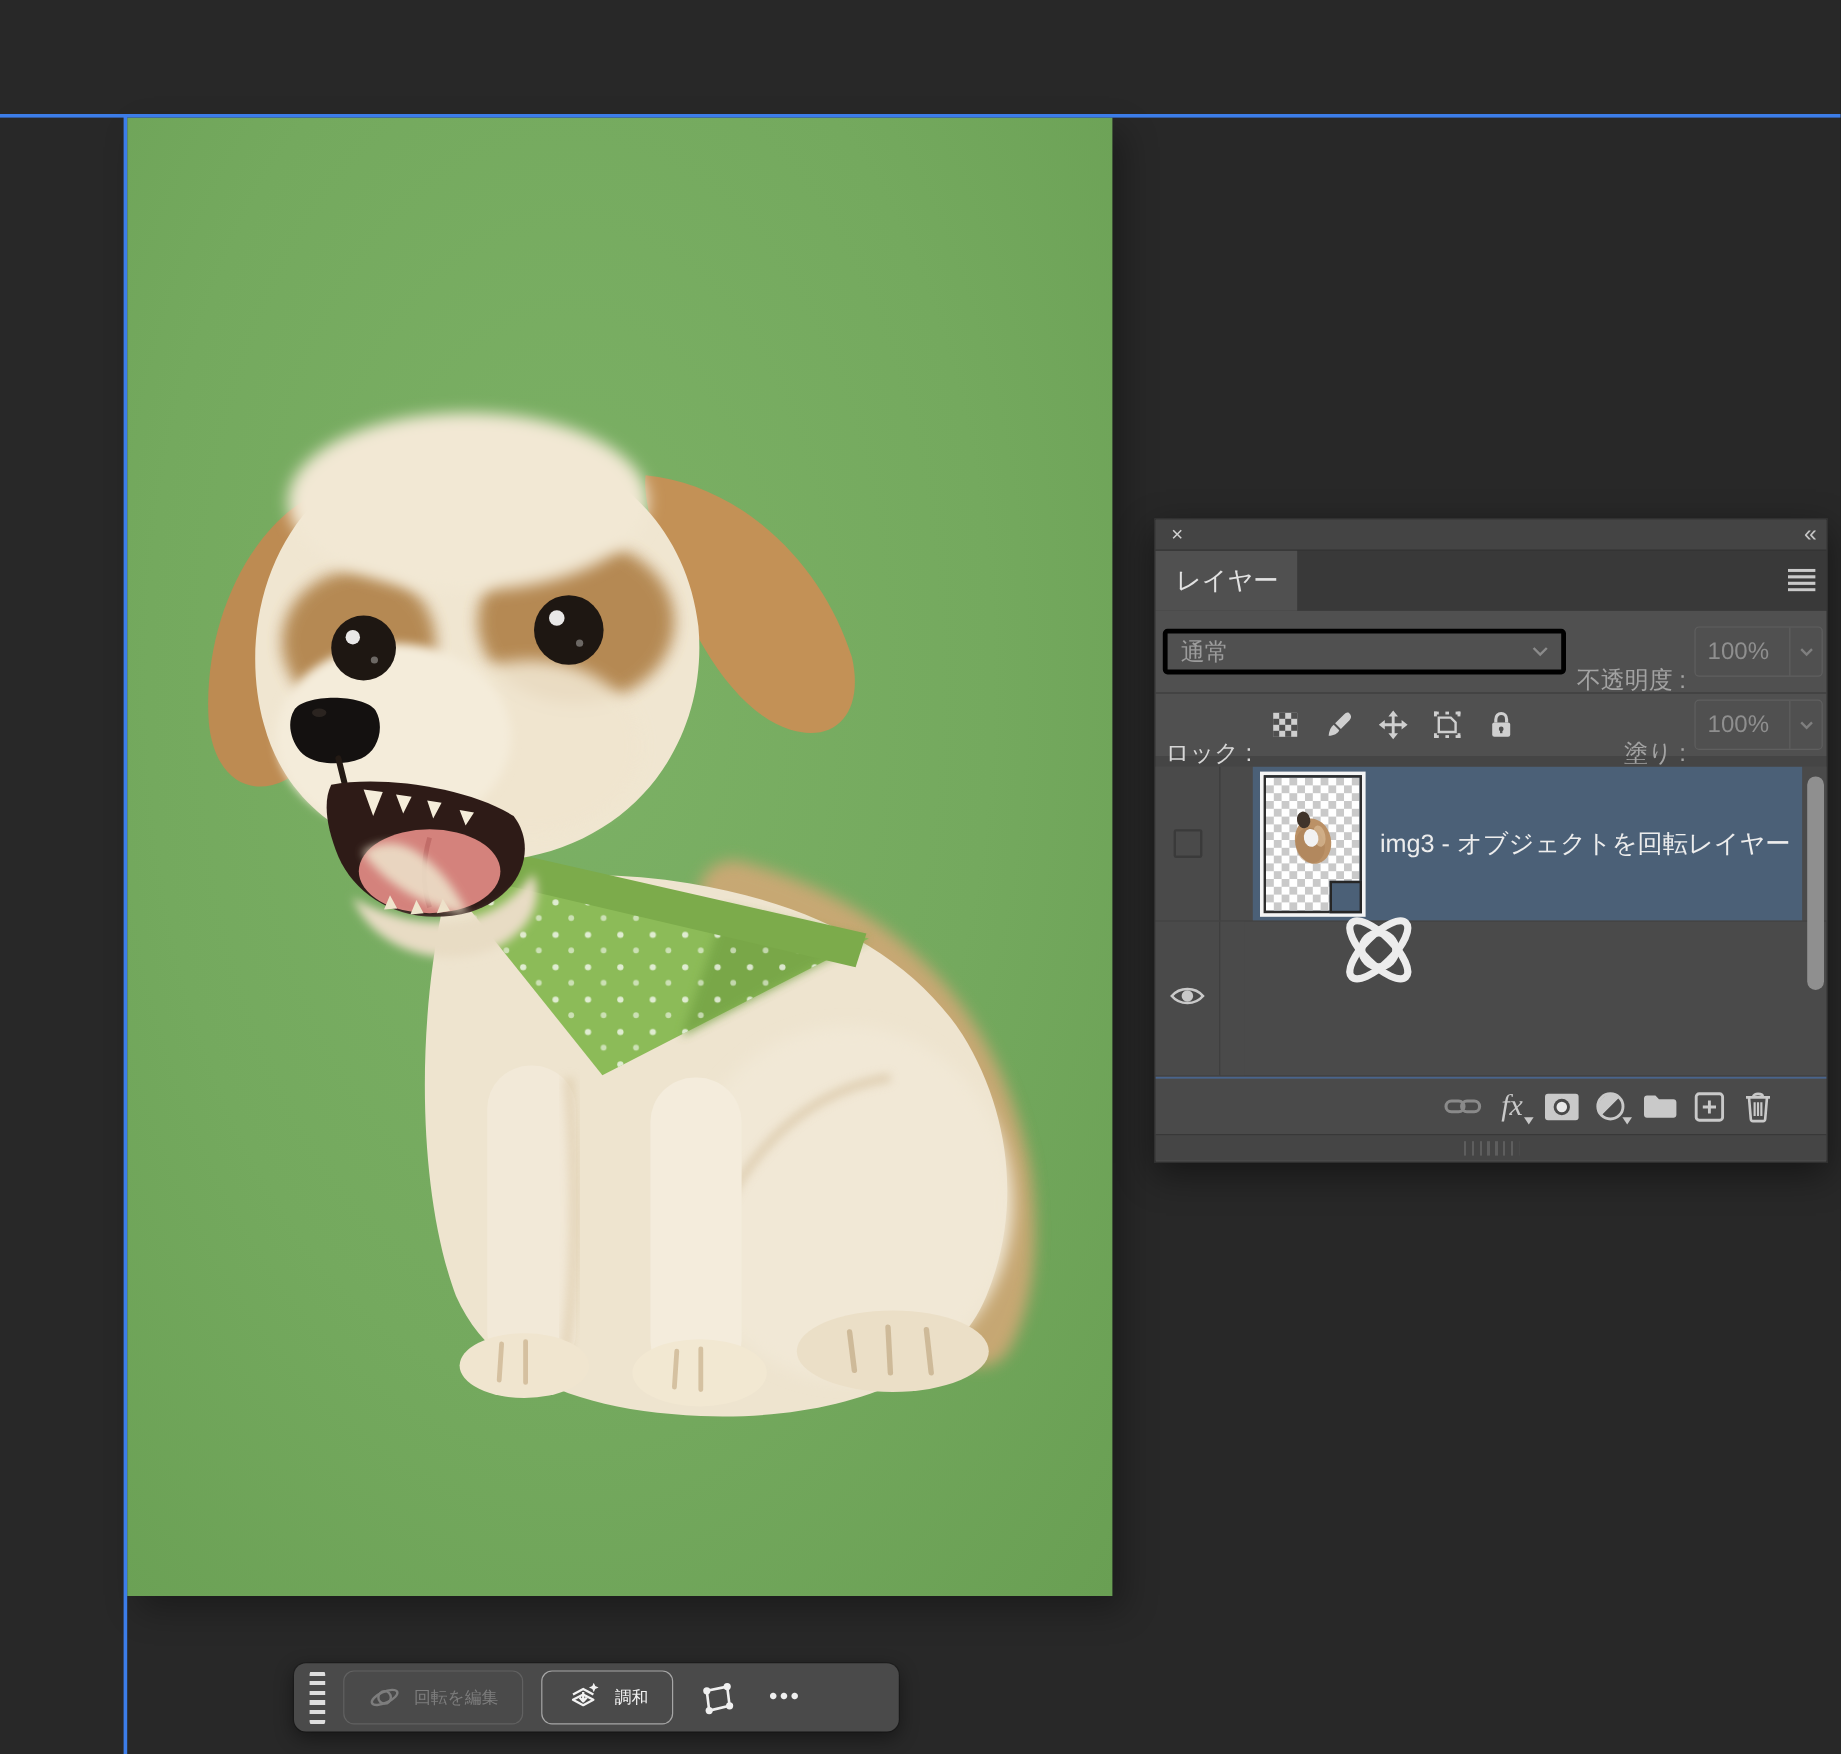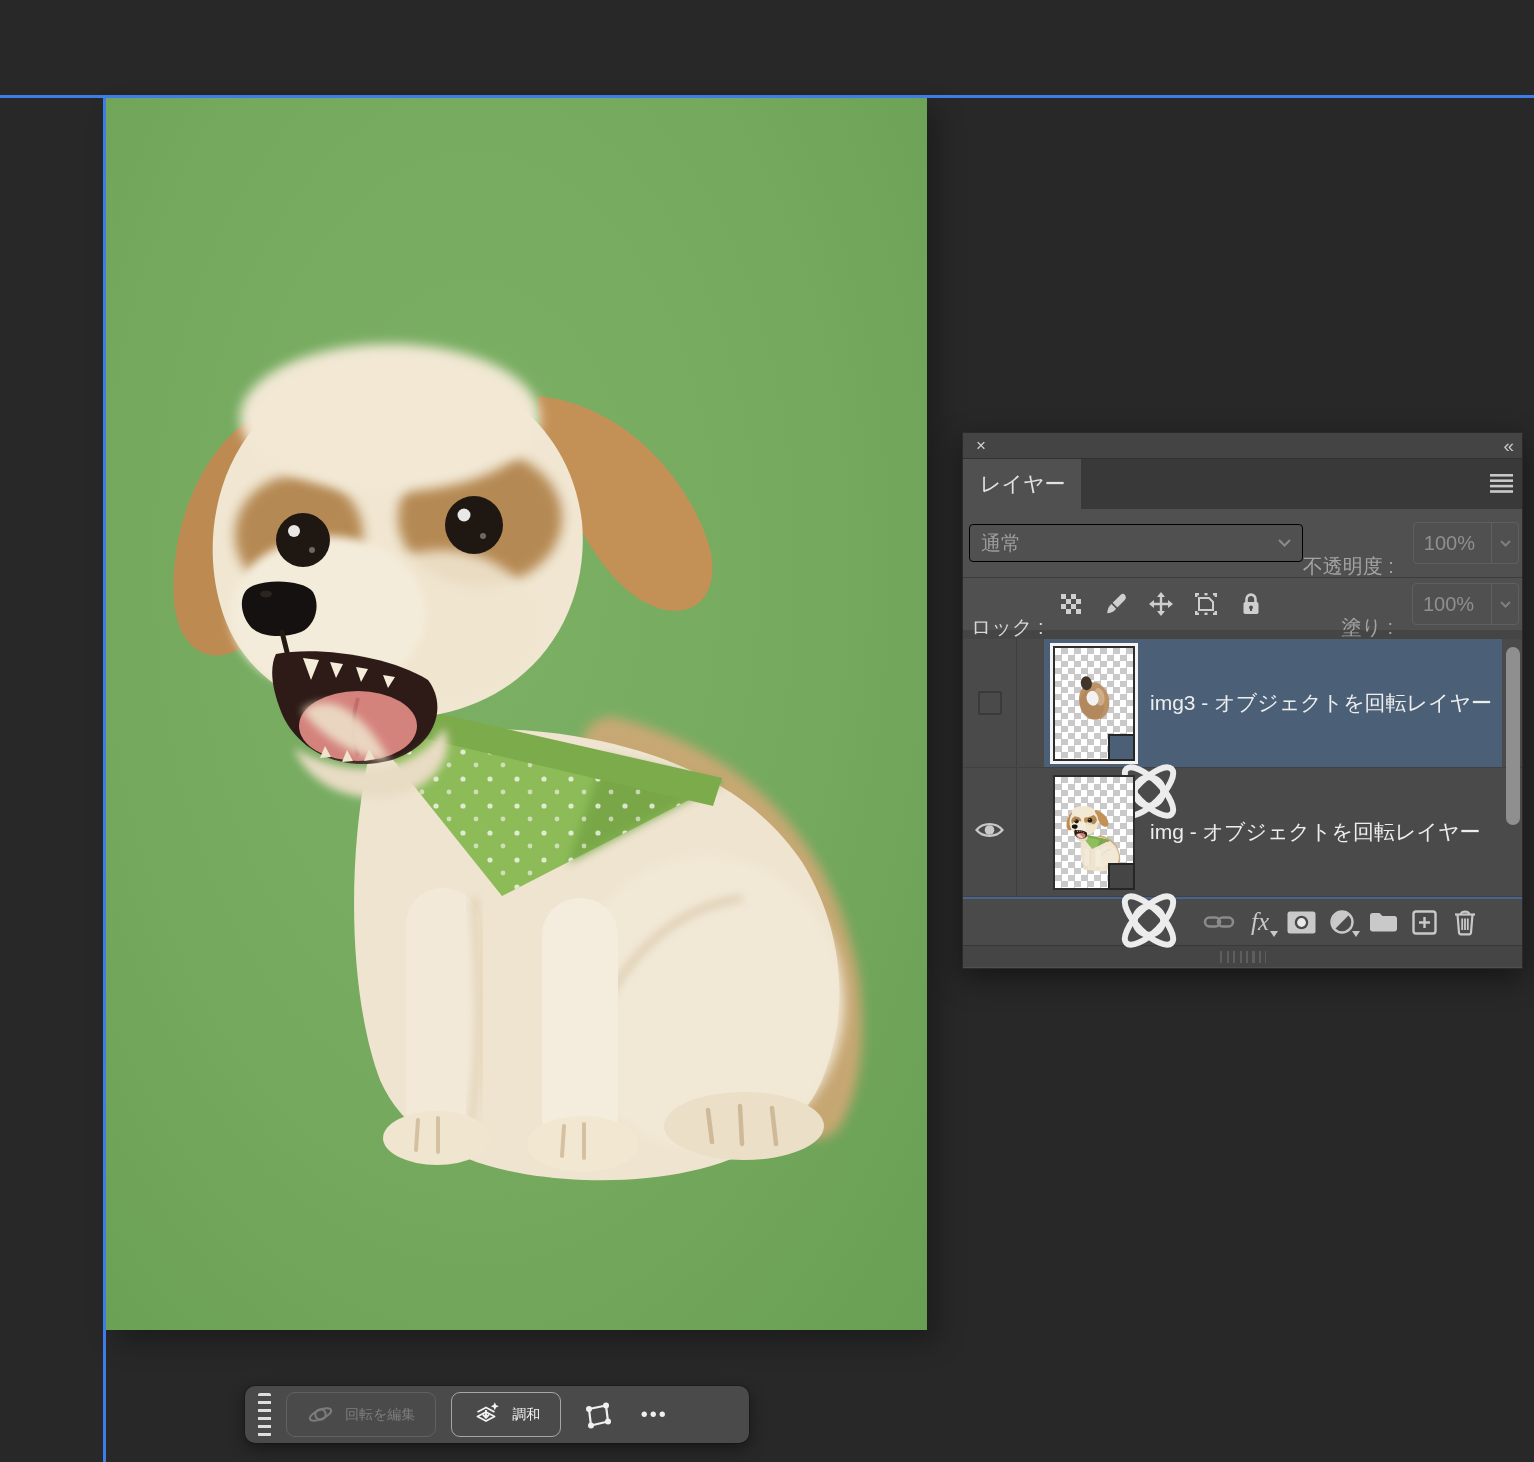--- a/index.html
+++ b/index.html
@@ -34,30 +34,30 @@
   .collapse-glyph{color:#c6c6c6;font-size:19px;line-height:1;letter-spacing:-1px;}
   .tabrow{height:50px;background:#393939;position:relative;display:flex;}
   .tab{width:118px;background:#505050;color:#e2e2e2;font-size:21px;
     display:flex;align-items:center;padding-left:17px;}
   .hamburger{position:absolute;right:9px;top:15px;}
   .ctrl{background:#505050;}
   .ctrl-row1{height:68px;display:flex;align-items:center;padding:0 3px 0 6px;}
   .ctrl-div{height:1px;background:#3c3c3c;}
   .ctrl-row2{height:52px;display:flex;align-items:center;padding:0 3px 0 8px;}
   .blend-select{
-    width:336px;height:38px;border:1px solid #000000;border-radius:4px;
+    width:336px;height:38px;border:4px solid #000000;border-radius:4px;
     display:flex;align-items:center;justify-content:space-between;
     padding:0 10px 0 11px;color:#9c9c9c;font-size:20px;
   }
   .lbl{font-size:20px;white-space:nowrap;margin-top:46px;}
   .lbl-dim{color:#a3a3a3;}
   .lbl-bright{color:#d6d6d6;text-align:center;}
   .valfield{
     width:107px;height:42px;border:1px solid #5f5f5f;border-radius:4px;
-    display:flex;align-items:stretch;color:#8f8f8f;font-size:20px;margin-left:19px;
+    display:flex;align-items:stretch;color:#8f8f8f;font-size:20px;margin-left:7px;
   }
   .valfield .vtext{flex:1;display:flex;align-items:center;padding-left:10px;}
   .valfield .vchev{width:27px;border-left:1px solid #5f5f5f;display:flex;align-items:center;justify-content:center;}
   .ml-auto{margin-left:auto;}
   .lockicons{display:flex;align-items:center;gap:19px;margin-left:14px;}
   .lockicons .licon{display:flex;align-items:center;justify-content:center;width:26px;height:26px;}
   
   .listgap{height:9px;background:#454545;}
   .layerlist{position:relative;height:258px;background:#4a4a4a;}
   .lrow{height:129px;display:flex;border-bottom:1px solid #414141;}
@@ -323,33 +323,20 @@
 
       <div class="lrow">
         <div class="eyecell">
           <span>
             <svg width="31" height="22" viewBox="0 0 31 22">
                 <path d="M2.5,11 C9,3.2 22,3.2 28.5,11 C22,18.8 9,18.8 2.5,11 Z" fill="none" stroke="#c9c9c9" stroke-width="2.2"></path>
                 <circle cx="15.5" cy="11" r="4.8" fill="#c9c9c9"></circle>
               </svg>
           </span>
         </div>
-        <div class="rowbody">
-          <div class="thumb">
-            <svg viewBox="-80 -90 1000 1350">
-              <use href="#dog" xlink:href="#dog"></use>
-            </svg>
-            <span class="badge">
-              <svg width="22" height="22" viewBox="0 0 22 22">
-                  <use href="#orbit-badge" xlink:href="#orbit-badge"></use>
-                </svg>
-            </span>
-          </div>
-          <span class="lname">img - オブジェクトを回転レイヤー</span>
-        </div>
         <div class="lane"></div>
       </div>
       <div class="scrollthumb"></div>
     </div>
 
     <div class="accentline"></div>
 
     <div class="pfooter">
       <span class="pficon">
         <svg width="32" height="20" viewBox="0 0 32 20" fill="none" stroke="#8a8a8a" stroke-width="2.6">

